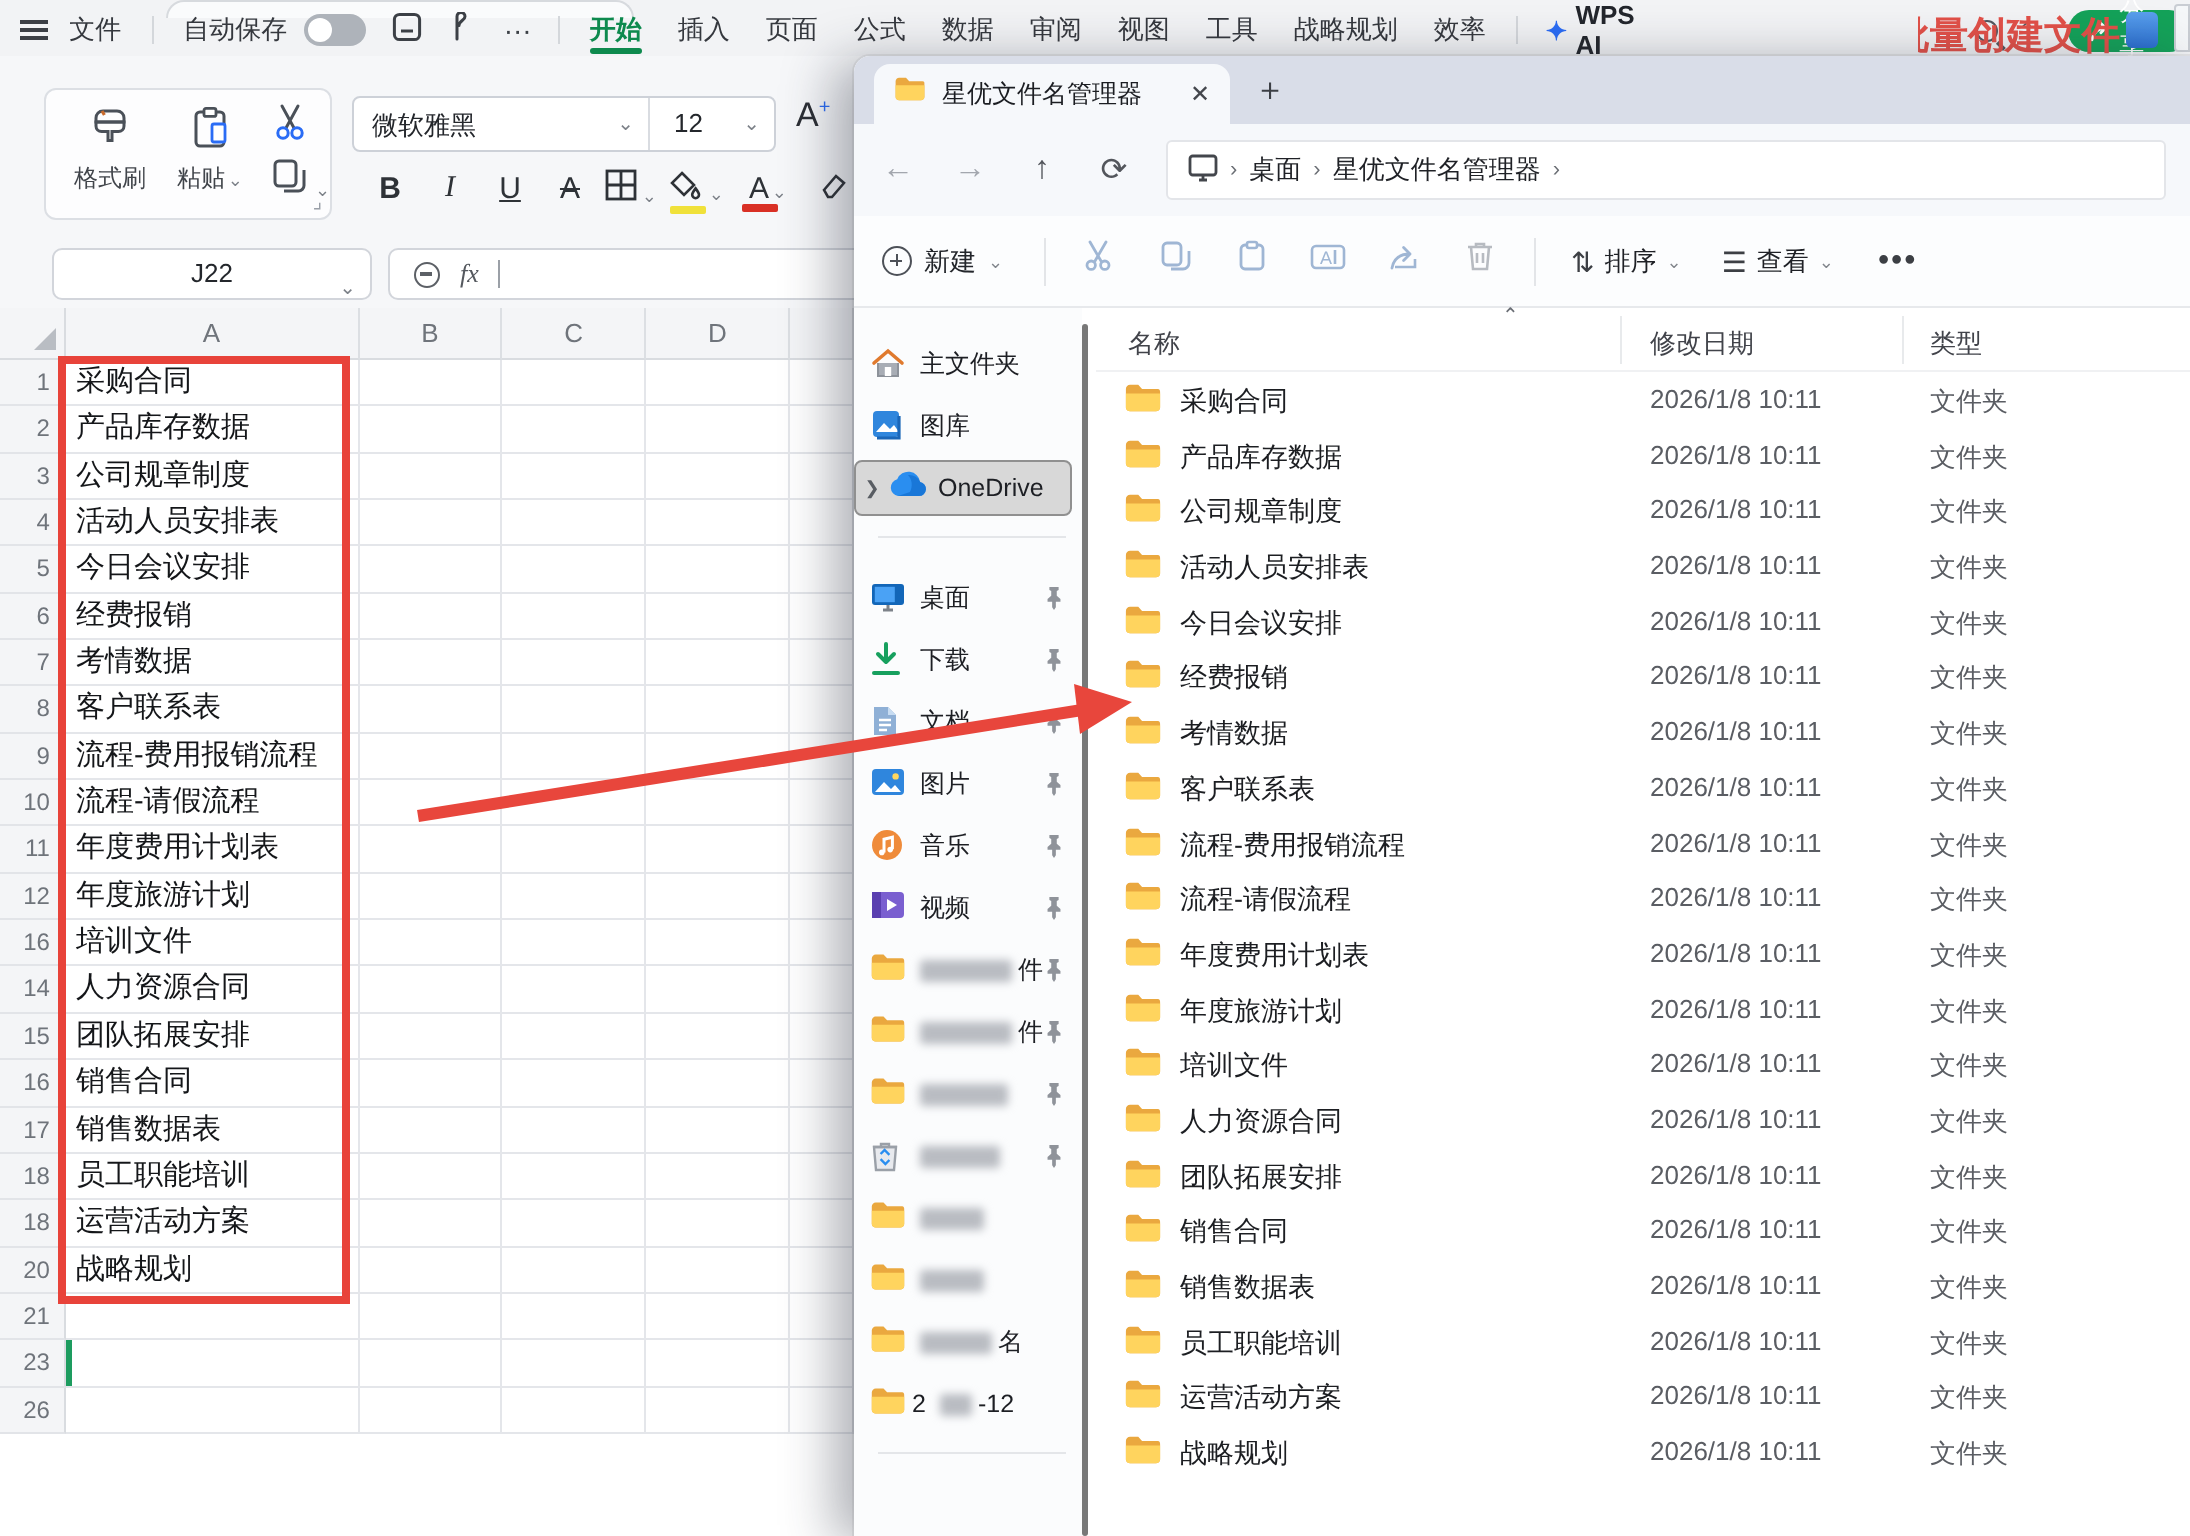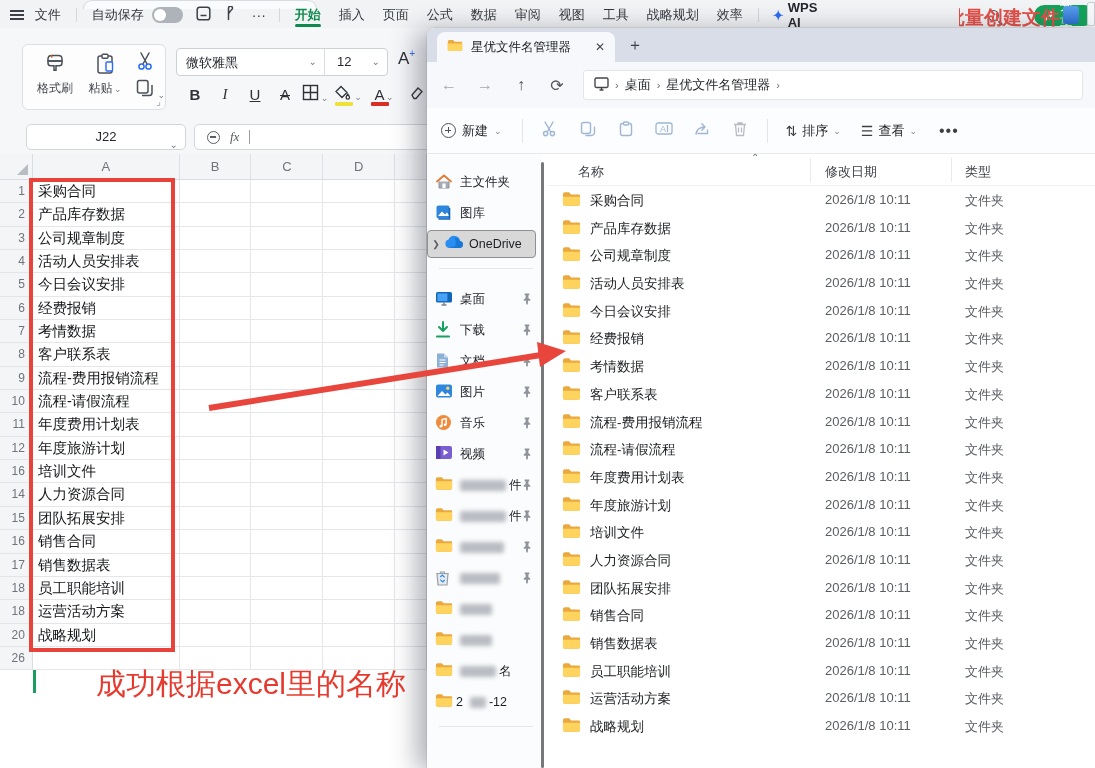--- a/index.html
+++ b/index.html
@@ -444,34 +444,49 @@
           </div>
           <div class="g-row">
             <div class="g-rowhead">20</div>
             <div class="g-cell" style="width: 147px;">战略规划</div>
             <div class="g-cell" style="width: 72px;"></div>
             <div class="g-cell" style="width: 72px;"></div>
             <div class="g-cell" style="width: 72px;"></div>
             <div class="g-cell" style="width: 32px;"></div>
           </div>
           <div class="g-row">
+            <div class="g-rowhead">21</div>
+            <div class="g-cell" style="width: 147px;"></div>
+            <div class="g-cell" style="width: 72px;"></div>
+            <div class="g-cell" style="width: 72px;"></div>
+            <div class="g-cell" style="width: 72px;"></div>
+            <div class="g-cell" style="width: 32px;"></div>
+          </div>
+          <div class="g-row">
+            <div class="g-rowhead">23</div>
+            <div class="g-cell" style="width: 147px;"></div>
+            <div class="g-cell" style="width: 72px;"></div>
+            <div class="g-cell" style="width: 72px;"></div>
+            <div class="g-cell" style="width: 72px;"></div>
+            <div class="g-cell" style="width: 32px;"></div>
+          </div>
+          <div class="g-row">
             <div class="g-rowhead">26</div>
             <div class="g-cell" style="width: 147px;"></div>
             <div class="g-cell" style="width: 72px;"></div>
             <div class="g-cell" style="width: 72px;"></div>
             <div class="g-cell" style="width: 72px;"></div>
             <div class="g-cell" style="width: 32px;"></div>
           </div>
         </div>
     <div class="sel-accent"></div>
   </div>
 
   <div class="red-rect"></div>
   <div class="red-note">
-    <div>成功根据excel里的名称</div>
   </div>
 
   <div class="top-red-wrap">
     <div class="top-red">批量创建文件</div>
   </div>
   <div class="corner-ico-blue"></div>
   <div class="corner-ico-edge"></div>
 </div>
 
 <div id="explorer">
@@ -721,21 +736,21 @@
             <span class="suffix">2</span>
             <span class="blur-block" style="width:16px"></span>
             <span class="suffix">-12</span>
           </div>
           <div class="side-div"></div>
         </div>
     <div class="ex-scroll"></div>
     <div class="ex-list">
       <div class="list-head">
         <span class="sort-caret">⌃</span>
-        <span class="lh" style="left:30px">名称</span>
+        <span class="lh" style="left:16px">名称</span>
         <span class="lh-sep" style="left:262px"></span>
         <span class="lh" style="left:277px">修改日期</span>
         <span class="lh-sep" style="left:403px"></span>
         <span class="lh" style="left:417px">类型</span>
       </div>
       <div id="list-mount">
             <div class="f-row">
               <span class="f-ico"><svg width="19" height="16" viewBox="0 0 20 16">
                   <path d="M1 3.2C1 2 2 1 3.2 1h4.3l2 2.2h8.3c1 0 1.2.8 1.2 1.6V13c0 1.2-1 2-2.2 2H3.2C2 15 1 14.2 1 13z" fill="#eaa83f"></path>
                   <path d="M1 5.6h18V13c0 1.2-1 2-2.2 2H3.2C2 15 1 14.2 1 13z" fill="#ffd45e"></path>

